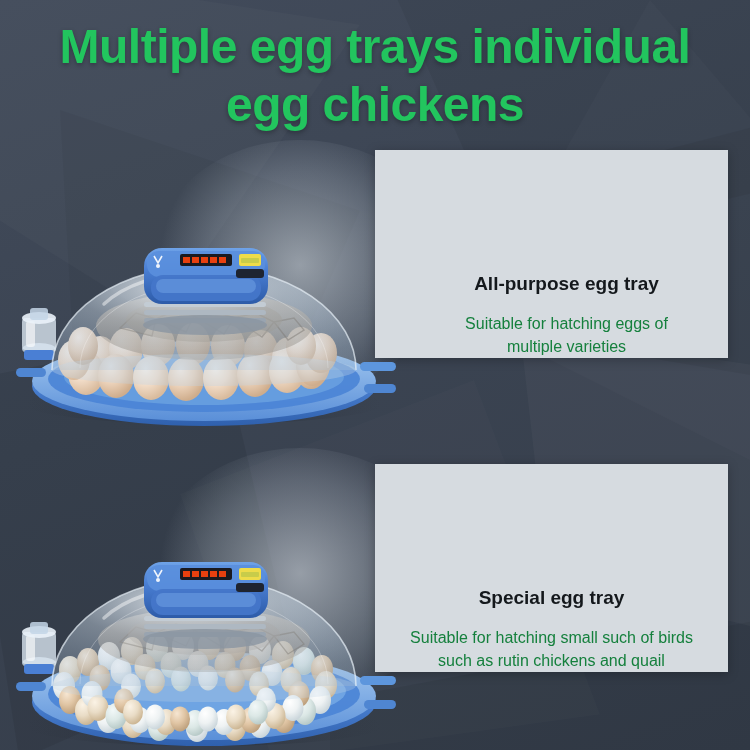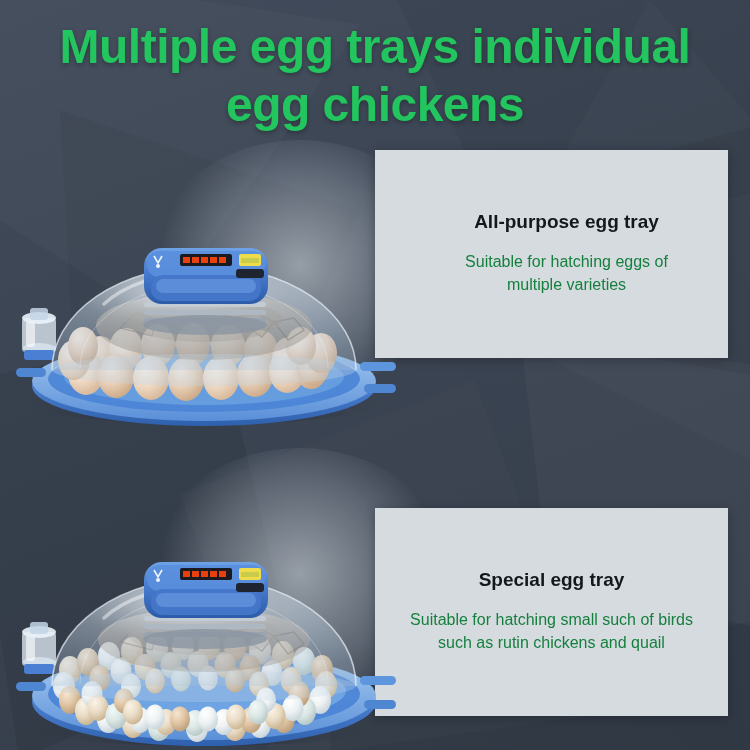--- a/index.html
+++ b/index.html
@@ -71,25 +71,25 @@
   .title-line { display: block; }
 
   
   .card {
     position: absolute;
     background: #d6dbe0;
     box-shadow: 0 2px 10px rgba(0,0,0,0.25);
     box-sizing: border-box;
     display: flex;
     flex-direction: column;
-    justify-content: center;
+    justify-content: flex-end;
     align-items: center;
   }
   .card-1 { left: 375px; top: 150px; width: 353px; height: 208px; }
-  .card-2 { left: 375px; top: 464px; width: 353px; height: 208px; margin-top: 44px; }
+  .card-2 { left: 375px; top: 464px; width: 353px; height: 208px; }
   .card-inner {
     width: 100%;
     padding: 0 14px;
     box-sizing: border-box;
     text-align: center;
   }
   .card-1 .card-inner { padding-left: 44px; }
   .card-heading {
     color: #14181c;
     font-size: 19px;

